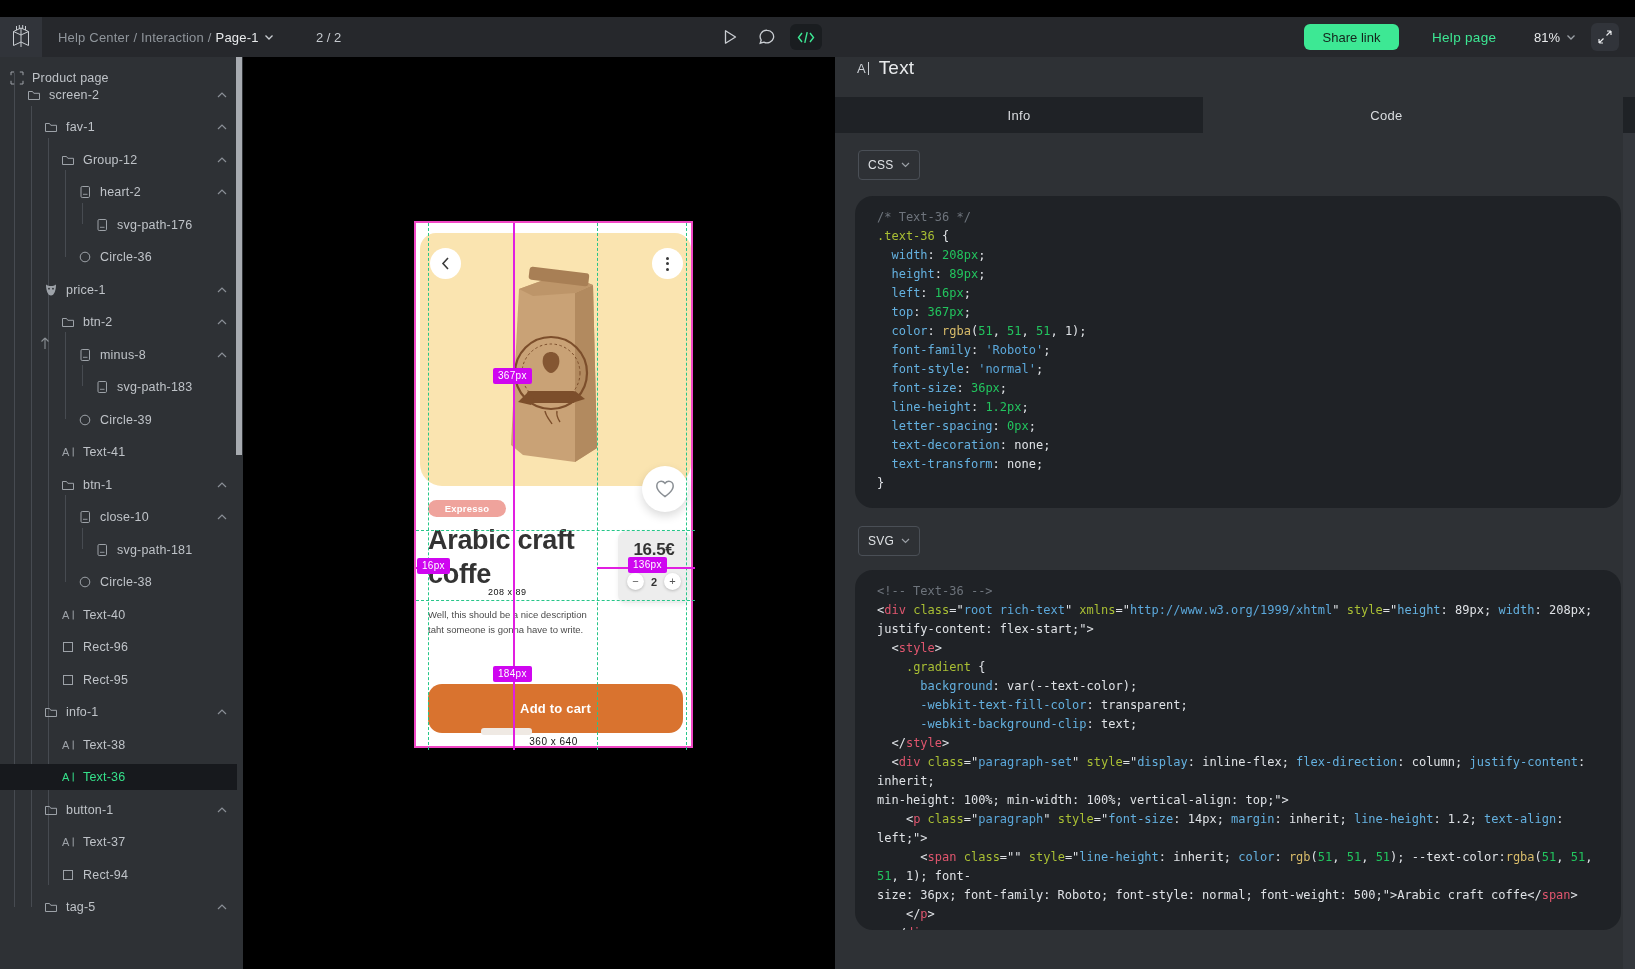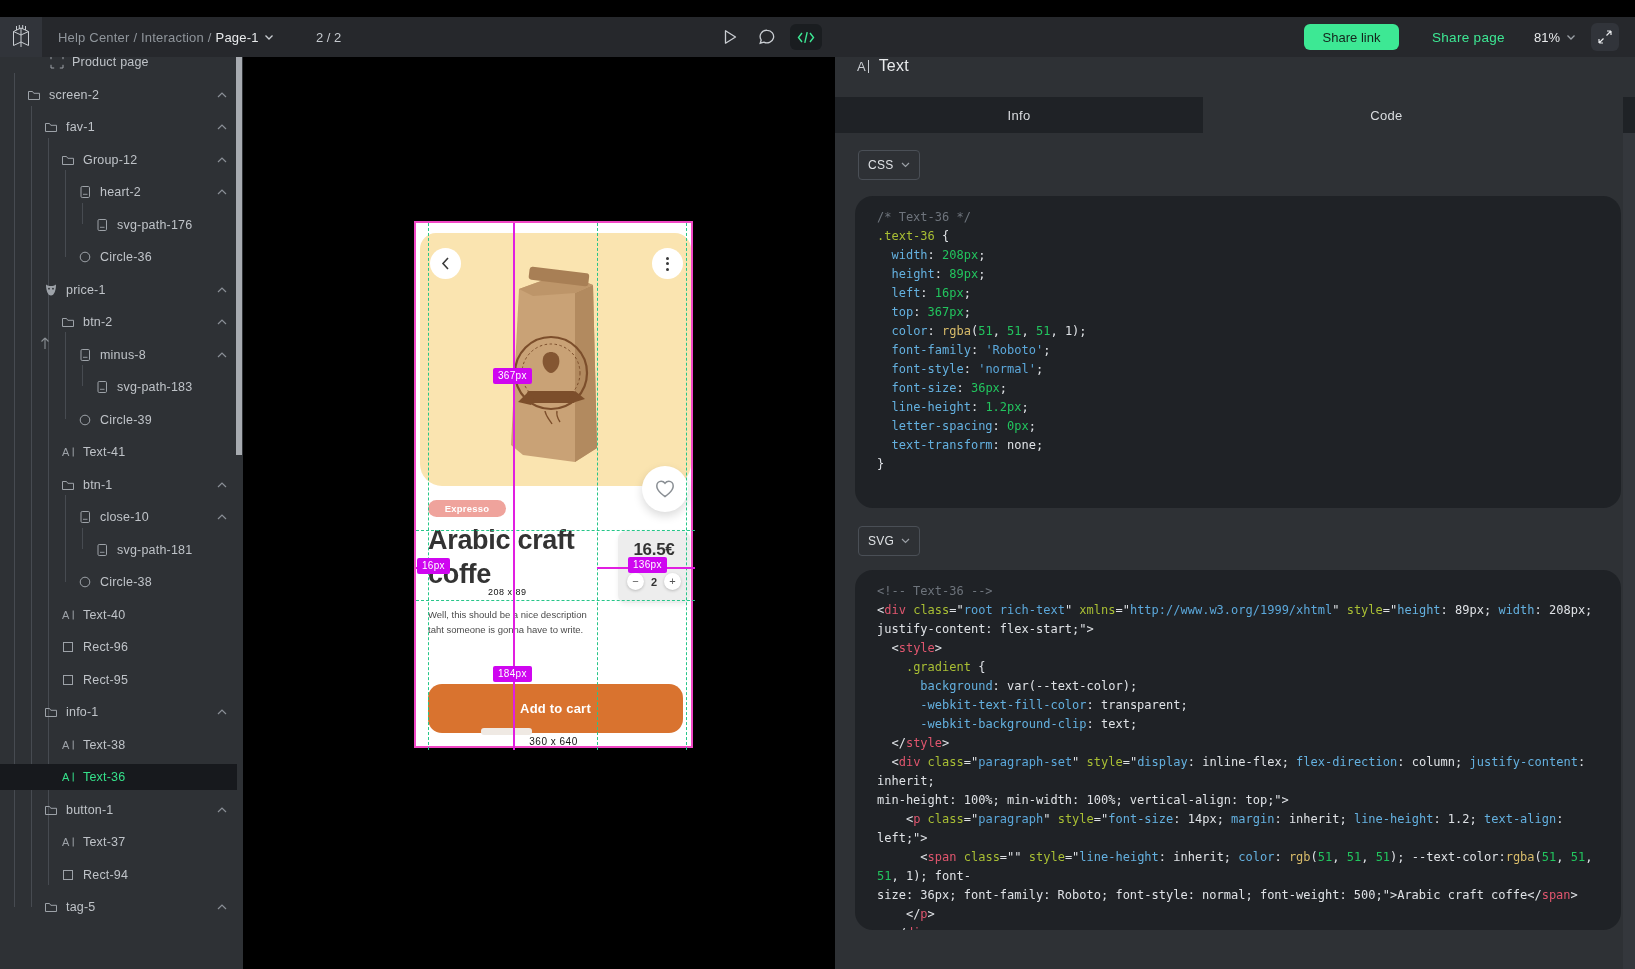--- a/index.html
+++ b/index.html
@@ -82,21 +82,21 @@
   .mv { position:absolute; left:97px; top:0; width:2px; height:527px; background:#E11EE1; z-index:6; }
   .mh { position:absolute; height:2px; background:#E11EE1; z-index:6; }
   .glabel { position:absolute; background:#CF06F0; color:#fff; font-size:10px; padding:2px 5px 3px;
     border-radius:2px; z-index:7; letter-spacing:.3px; }
 
   
   .panel { position:absolute; left:835px; top:40px; width:800px; height:929px; background:#2E3135; z-index:20; }
   .panel-head { position:absolute; left:22px; top:17px; display:flex; align-items:center; gap:10px; }
   .a-icon { color:#C9CDD2; font-size:13px; display:flex; align-items:center; }
   .a-icon i { display:inline-block; width:1px; height:13px; background:currentColor; margin-left:2px; }
-  .panel-title { color:#E8EAEC; font-size:16px; letter-spacing:.2px; }
+  .panel-title { color:#E8EAEC; font-size:19px; letter-spacing:.2px; }
   .tabs { position:absolute; left:0; top:57px; width:800px; height:36px; }
   .tab { position:absolute; top:0; height:36px; display:flex; align-items:center; justify-content:center;
     font-size:13px; color:#DADDE0; letter-spacing:.3px; cursor:pointer; }
   .tab-info { left:0; width:368px; background:#1F2226; }
   .tab-code { left:368px; width:432px; padding-right:65px; background:#2E3135; }
   .tabs-corner { position:absolute; left:788px; top:57px; width:12px; height:36px; background:#1F2226; }
   .gutter { position:absolute; left:788px; top:93px; width:12px; height:836px; background:#34373C; }
   .dropdown { position:absolute; left:23px; width:62px; height:30px; border:1px solid #4A4F56; border-radius:4px;
     display:flex; align-items:center; justify-content:space-between; padding:0 9px; cursor:pointer; }
   .dropdown span { color:#DFE2E5; font-size:12px; letter-spacing:.3px; }
@@ -147,21 +147,21 @@
     </div>
     <div class="code-tile">
       <svg width="18" height="13">
         <g stroke="#3DE894" stroke-width="1.4" fill="none">
           <path d="M5 2L1.5 6.5 5 11M13 2l3.5 4.5L13 11M10.2 1.2L7.8 11.8"></path>
         </g>
       </svg>
     </div>
 
     <button class="share-btn">Share link</button>
-    <div class="edit-link">Share page</div>
+    <div class="edit-link">Help page</div>
     <div class="zoom-ctl">
       <span>81%</span>
       <svg width="10" height="7">
           <path d="M1.5 1.5L5 5l3.5-3.5" fill="none" stroke="#9BA0A6" stroke-width="1.3"></path>
         </svg>
     </div>
     <div class="expand-tile">
       <svg width="14" height="14">
         <g stroke="#E8EAEC" stroke-width="1.2" fill="none">
           <path d="M8.5 5.5L13 1M13 1H9M13 1v4M5.5 8.5L1 13M1 13h4M1 13V9"></path>
@@ -179,21 +179,21 @@
     <div class="vline" style="left:65px;top:292px;height:87px;"></div>
     <div class="vline" style="left:82px;top:325px;height:21px;"></div>
     <div class="vline" style="left:65px;top:455px;height:87px;"></div>
     <div class="vline" style="left:82px;top:488px;height:21px;"></div>
     <div class="tree-arrow">
       <svg width="10" height="14">
           <path d="M5 13V2M5 2L1.5 5.5M5 2l3.5 3.5" stroke="currentColor" stroke-width="1.1" fill="none"></path>
         </svg>
     </div>
     <div>
-        <div class="trow" style="top: 9px; margin-left: 40px;">
+        <div class="trow" style="top: 25px;">
           <span class="ticn" style="left:10px">
             <svg width="14" height="14" viewBox="0 0 14 14">
               <g fill="none" stroke="currentColor">
                 <path d="M1 4.2V1h3.2M9.8 1H13v3.2M13 9.8V13H9.8M4.2 13H1V9.8"></path>
               </g>
             </svg>
           </span>
           <span class="tlbl" style="left:32px">Product page</span>
         </div>
         <div class="trow" style="top: 41.5px;">
@@ -581,20 +581,21 @@
         <div class="code-line"><span class="tk-w">  </span><span class="tk-p">width</span><span class="tk-w">: </span><span class="tk-n">208px</span><span class="tk-w">;</span></div>
         <div class="code-line"><span class="tk-w">  </span><span class="tk-p">height</span><span class="tk-w">: </span><span class="tk-n">89px</span><span class="tk-w">;</span></div>
         <div class="code-line"><span class="tk-w">  </span><span class="tk-p">left</span><span class="tk-w">: </span><span class="tk-n">16px</span><span class="tk-w">;</span></div>
         <div class="code-line"><span class="tk-w">  </span><span class="tk-p">top</span><span class="tk-w">: </span><span class="tk-n">367px</span><span class="tk-w">;</span></div>
         <div class="code-line"><span class="tk-w">  </span><span class="tk-p">color</span><span class="tk-w">: </span><span class="tk-f">rgba</span><span class="tk-w">(</span><span class="tk-n">51</span><span class="tk-w">, </span><span class="tk-n">51</span><span class="tk-w">, </span><span class="tk-n">51</span><span class="tk-w">, 1);</span></div>
         <div class="code-line"><span class="tk-w">  </span><span class="tk-p">font-family</span><span class="tk-w">: </span><span class="tk-s">'Roboto'</span><span class="tk-w">;</span></div>
         <div class="code-line"><span class="tk-w">  </span><span class="tk-p">font-style</span><span class="tk-w">: </span><span class="tk-s">'normal'</span><span class="tk-w">;</span></div>
         <div class="code-line"><span class="tk-w">  </span><span class="tk-p">font-size</span><span class="tk-w">: </span><span class="tk-n">36px</span><span class="tk-w">;</span></div>
         <div class="code-line"><span class="tk-w">  </span><span class="tk-p">line-height</span><span class="tk-w">: </span><span class="tk-n">1.2px</span><span class="tk-w">;</span></div>
         <div class="code-line"><span class="tk-w">  </span><span class="tk-p">letter-spacing</span><span class="tk-w">: </span><span class="tk-n">0px</span><span class="tk-w">;</span></div>
+        <div class="code-line"><span class="tk-w">  </span><span class="tk-p">text-decoration</span><span class="tk-w">: none;</span></div>
         <div class="code-line"><span class="tk-w">  </span><span class="tk-p">text-transform</span><span class="tk-w">: none;</span></div>
         <div class="code-line"><span class="tk-w">}</span></div>
       </div>
 
     <div class="dropdown dd-svg">
       <span>SVG</span>
       <svg width="9" height="6">
           <path d="M1 1l3.5 3.5L8 1" fill="none" stroke="#9BA0A6" stroke-width="1.2"></path>
         </svg>
     </div>

